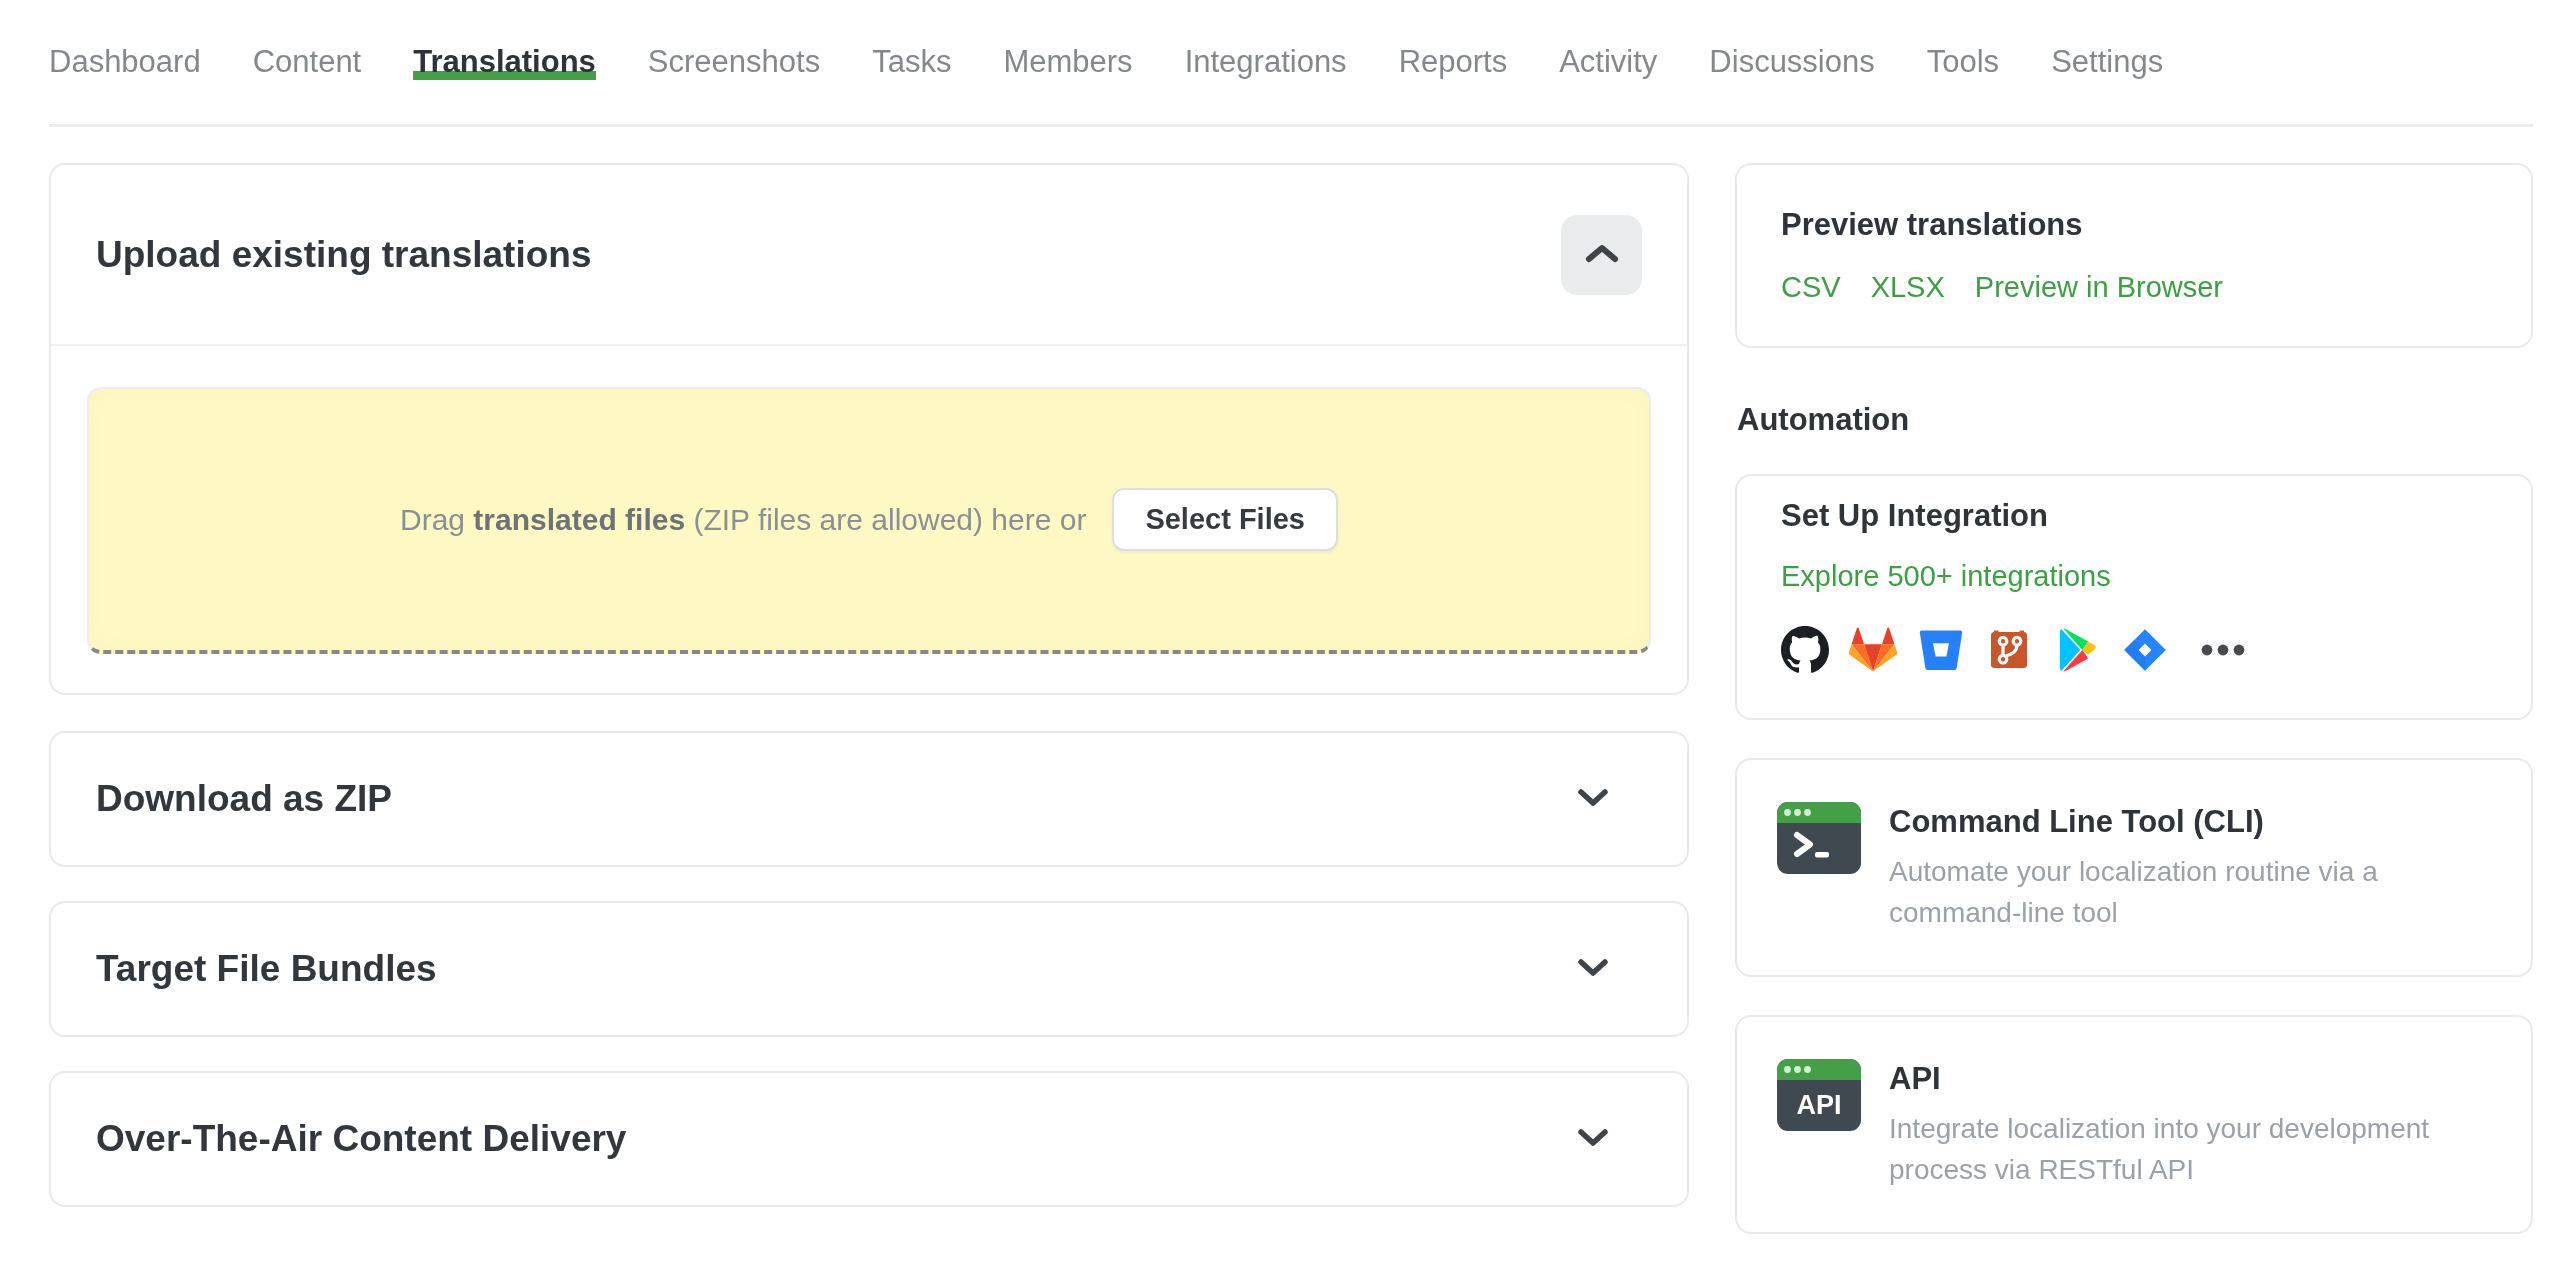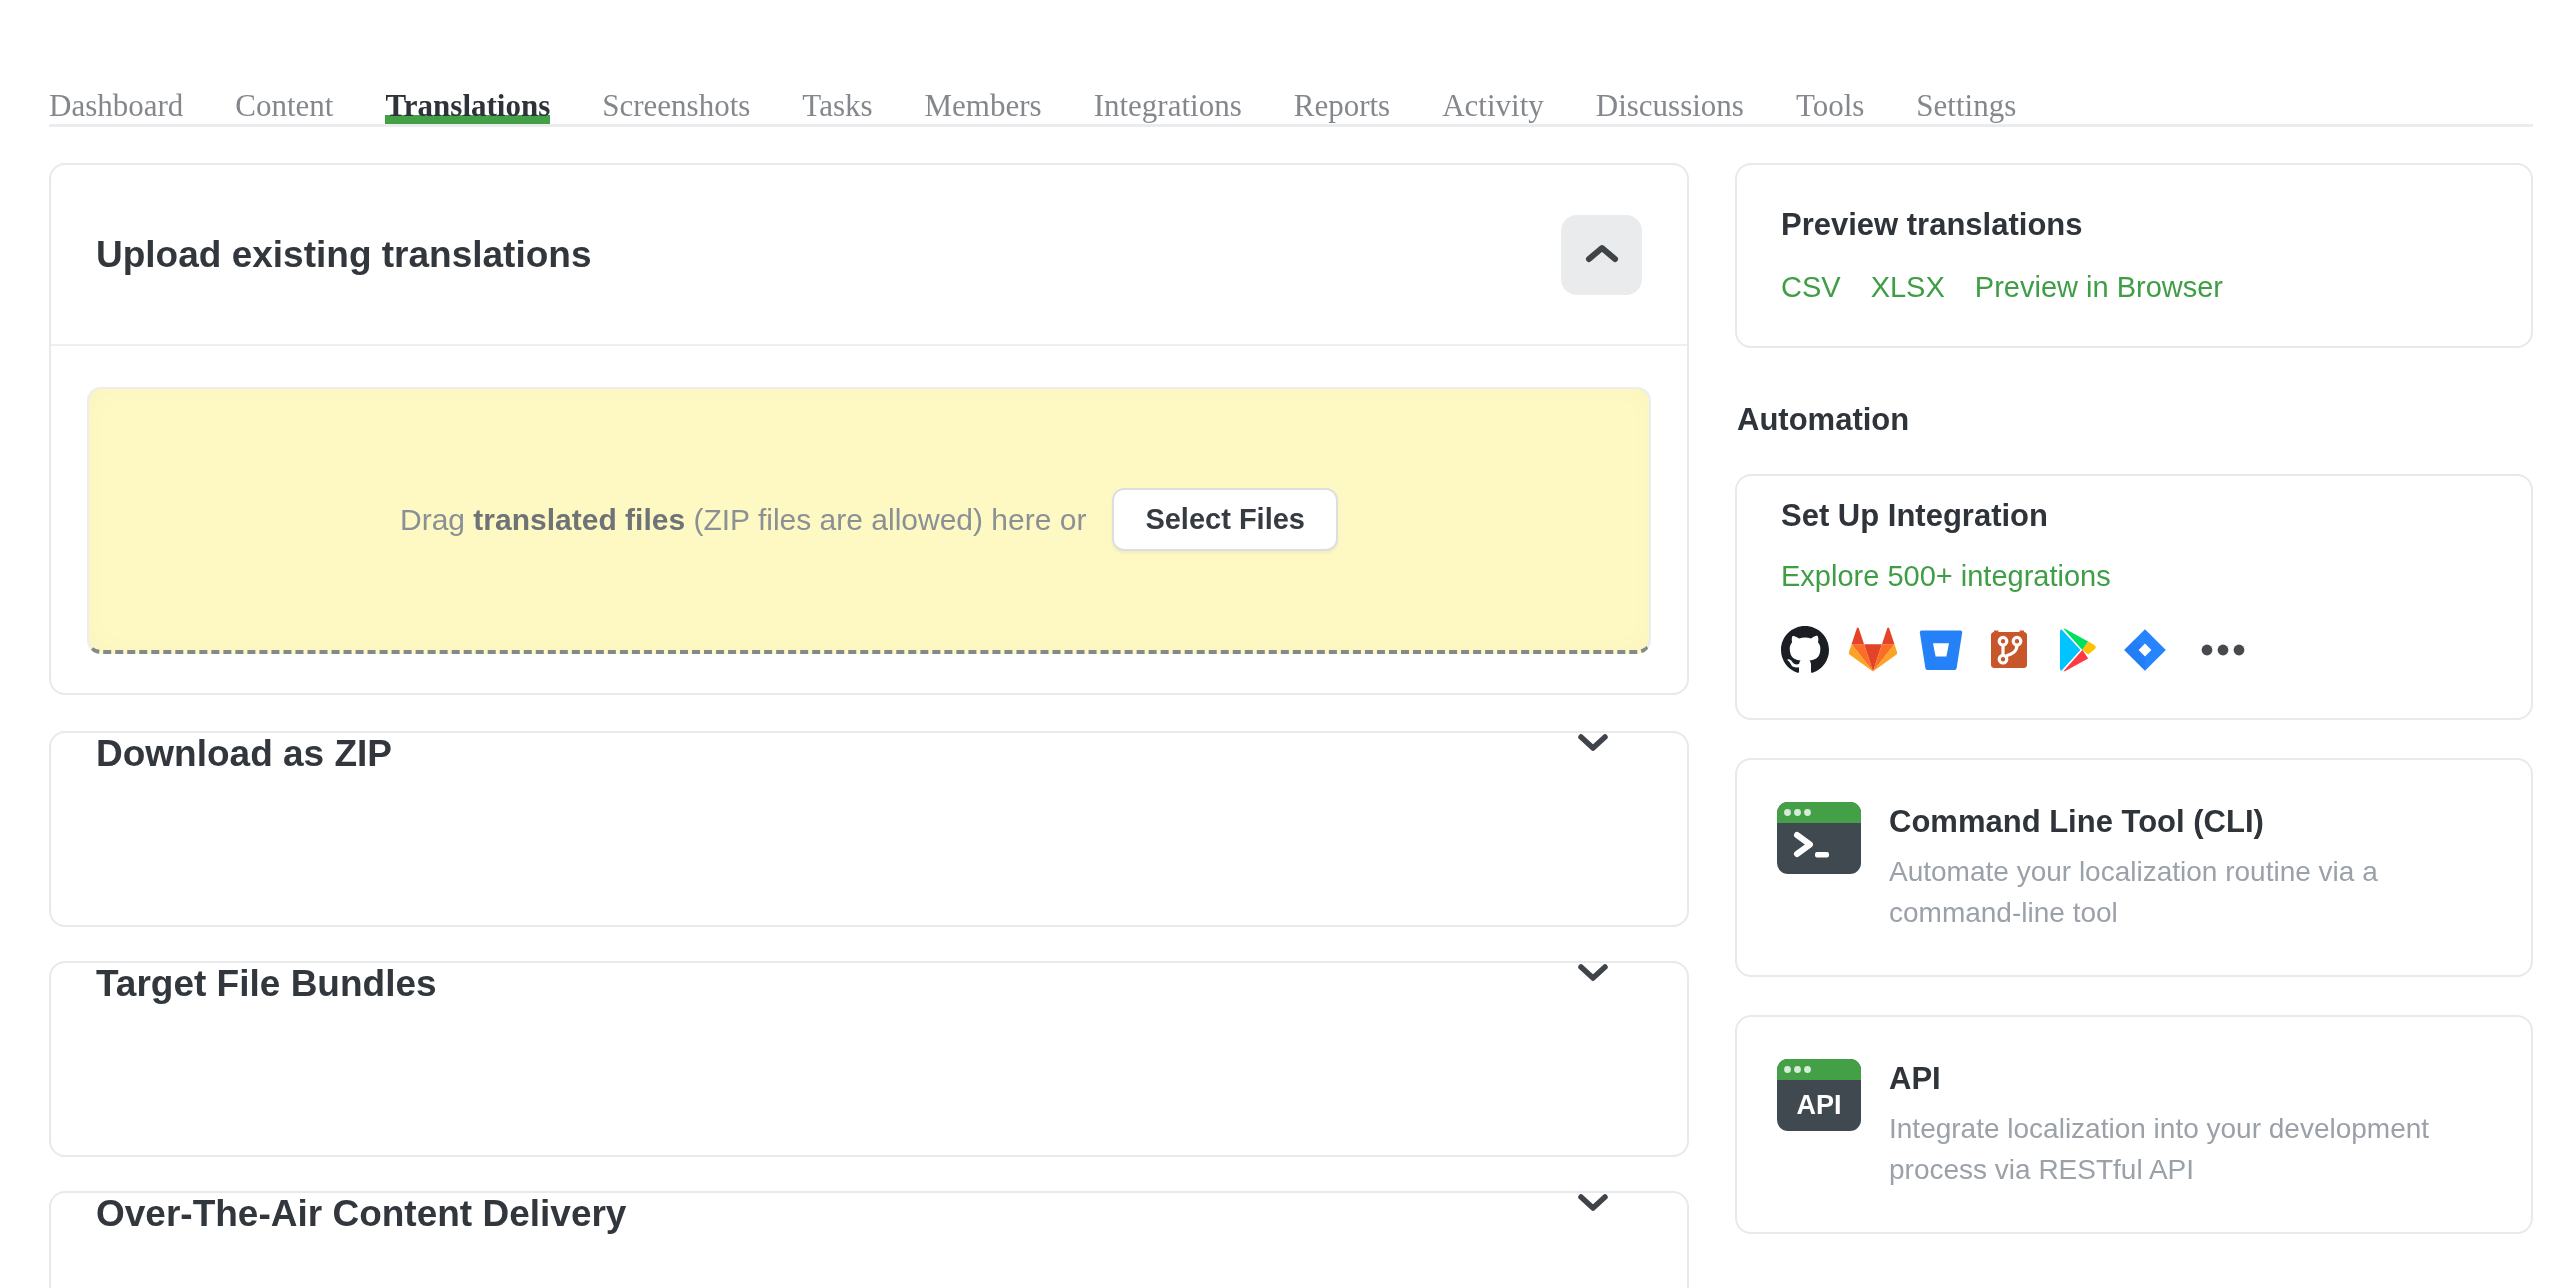--- a/index.html
+++ b/index.html
@@ -1,21 +1,21 @@
 <!DOCTYPE html>
 <html><head>
 <meta charset="utf-8">
 <style>
   * { margin:0; padding:0; box-sizing:border-box; }
   html,body { width:2550px; height:1288px; background:#ffffff;
     font-family:"Liberation Sans","DejaVu Sans",sans-serif; overflow:hidden; }
 
   
-  .nav { margin:0 17px 0 49px; height:127px; display:flex; align-items:flex-end;
-    gap:52px; border-bottom:3px solid #eaecee;font-family:Liberation Serif, serif; }
+  .nav { margin:0 17px 0 49px; height:127px; display:flex; align-items:center;
+    gap:52px; border-bottom:3px solid #eaecee; }
   .tab { display:flex; align-items:center; font-size:31px; color:#84888d;
     cursor:pointer; white-space:nowrap; }
   .tab.active { color:#2d3338; font-weight:700; box-shadow:inset 0 -9px 0 #43a047; }
 
   
   .layout { display:flex; gap:46px; margin:36px 17px 0 49px; }
   .col-main { width:1640px; flex:none; }
   .col-side { flex:1; min-width:0; }
 
   .card { background:#fff; border:2px solid #e7e9eb; border-radius:16px; }
@@ -34,21 +34,21 @@
     align-items:center; justify-content:center;
     box-shadow:inset 0 0 28px rgba(0,0,0,0.02); }
   .drop-text { font-size:30px; color:#8a9095; white-space:pre-wrap; }
   .drop-text .strong { font-weight:700; color:#6e7378; }
   .select-btn { margin-left:26px; font-size:29px; font-weight:600; color:#363b41;
     background:#ffffff; border:2px solid #dcdfe2; border-radius:12px;
     padding:13px 31px; cursor:pointer; box-shadow:0 2px 3px rgba(0,0,0,0.05);
     font-family:"Liberation Sans","DejaVu Sans",sans-serif; }
 
   
-  .panel-collapsed { height:196px; display:flex; 
+  .panel-collapsed { height:136px; display:flex; align-items:center;
     justify-content:space-between; padding:0 78px 0 45px; margin-bottom:34px;
     cursor:pointer; }
 
   
   .side-card { padding:42px 44px; }
   .side-title { font-size:31px; font-weight:700; color:#2f343a; }
   .link-row { display:flex; gap:30px; margin-top:28px; }
   .green-link { font-size:29px; color:#3f9e45; text-decoration:none; cursor:pointer; }
   .automation-h { margin:54px 0 36px 2px; font-size:31px; font-weight:700; color:#2f343a; }
   .integration-card { padding:22px 44px 44px; }

